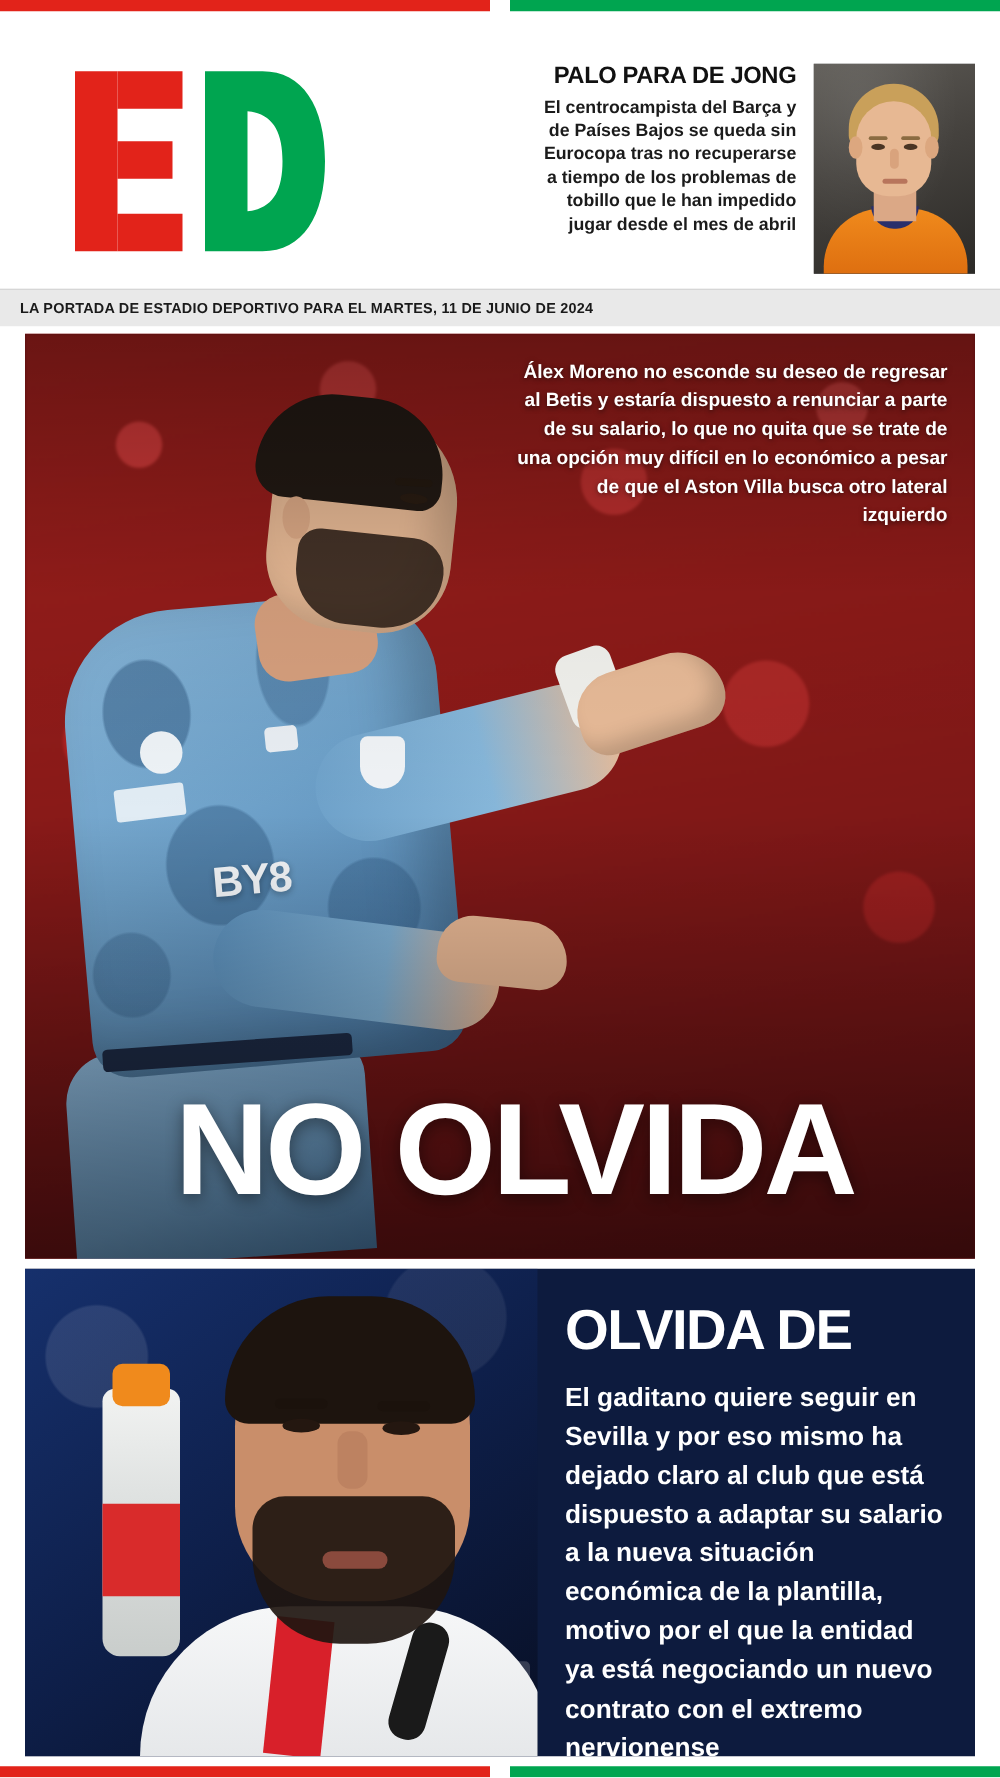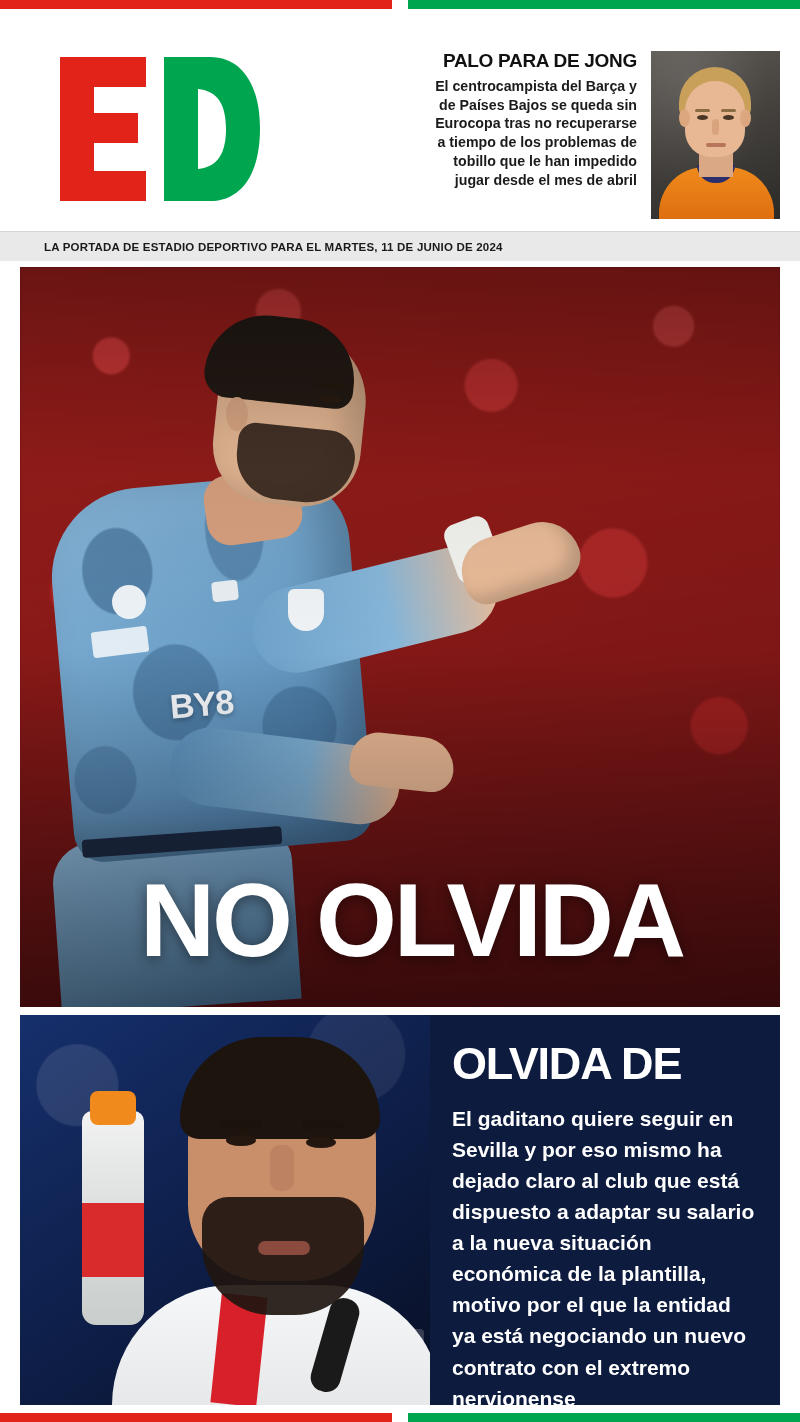--- a/index.html
+++ b/index.html
@@ -119,21 +119,21 @@
     width: 38px; height: 18px;
     background: #2a2f6b; border-radius: 0 0 20px 20px;
   }
 
   
   .datestrip {
     background: #e9e9e9;
     height: 30px;
     display: flex;
     align-items: center;
-    padding-left: 44px;
+    padding-left: 16px;
     border-top: 1px solid #d6d6d6;
   }
   .datestrip-text {
     font-family: "Liberation Sans", sans-serif;
     font-weight: bold;
     font-size: 11.5px;
     letter-spacing: 0.2px;
     color: #1a1a1a;
   }
 
@@ -488,20 +488,21 @@
     <div class="pl-neck"></div>
     <div class="pl-head"></div>
     <div class="pl-hair"></div>
     <div class="pl-ear"></div>
     <div class="pl-brow"></div>
     <div class="pl-eye"></div>
     <div class="pl-beard"></div>
 
     <div class="ms-vignette"></div>
 
+    <div class="ms-standfirst">Álex Moreno no esconde su deseo de regresar al Betis y estaría dispuesto a renunciar a parte de su salario, lo que no quita que se trate de una opción muy difícil en lo económico a pesar de que el Aston Villa busca otro lateral izquierdo</div>
 
     <div class="ms-headline">
       <span>NO OLVIDA</span>
     </div>
   </div>
 
   <div class="sec-story">
     <div class="sec-photo">
       <div class="sec-backdrop"></div>
       <div class="sec-sponsor-board"></div>

